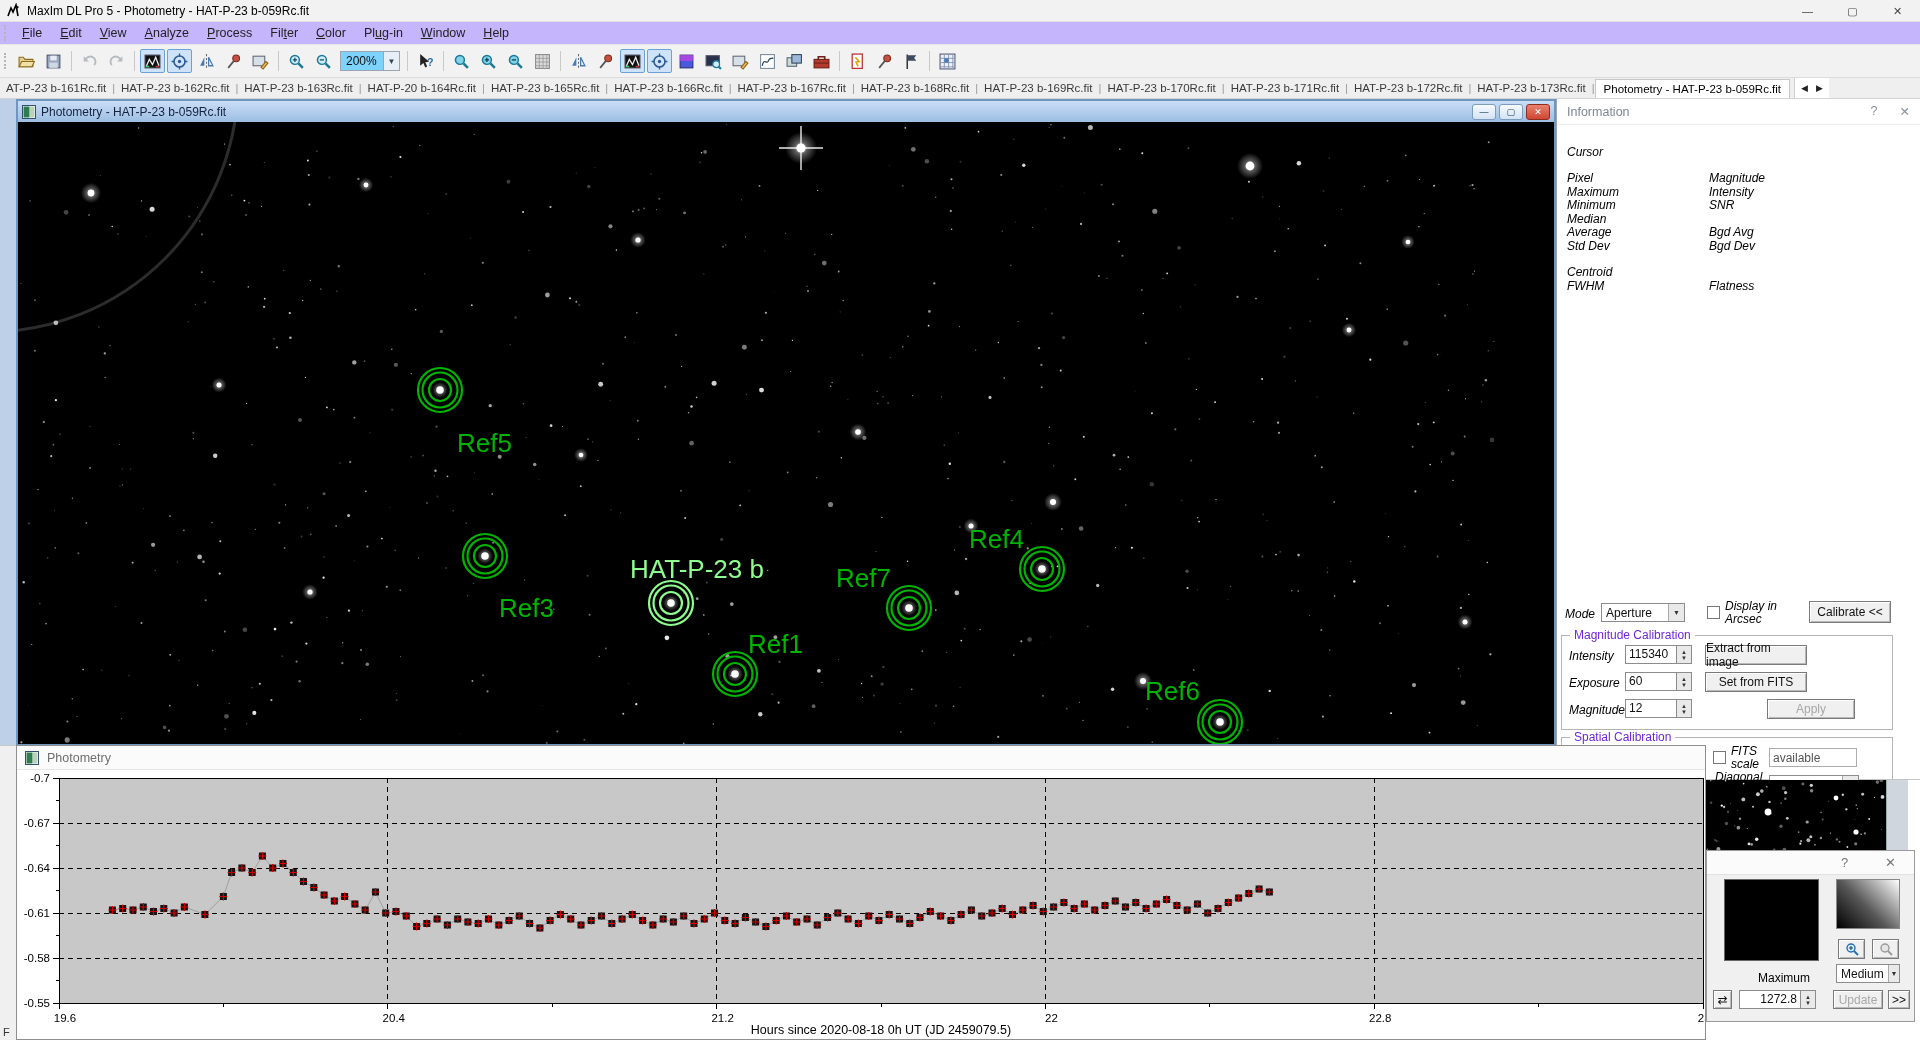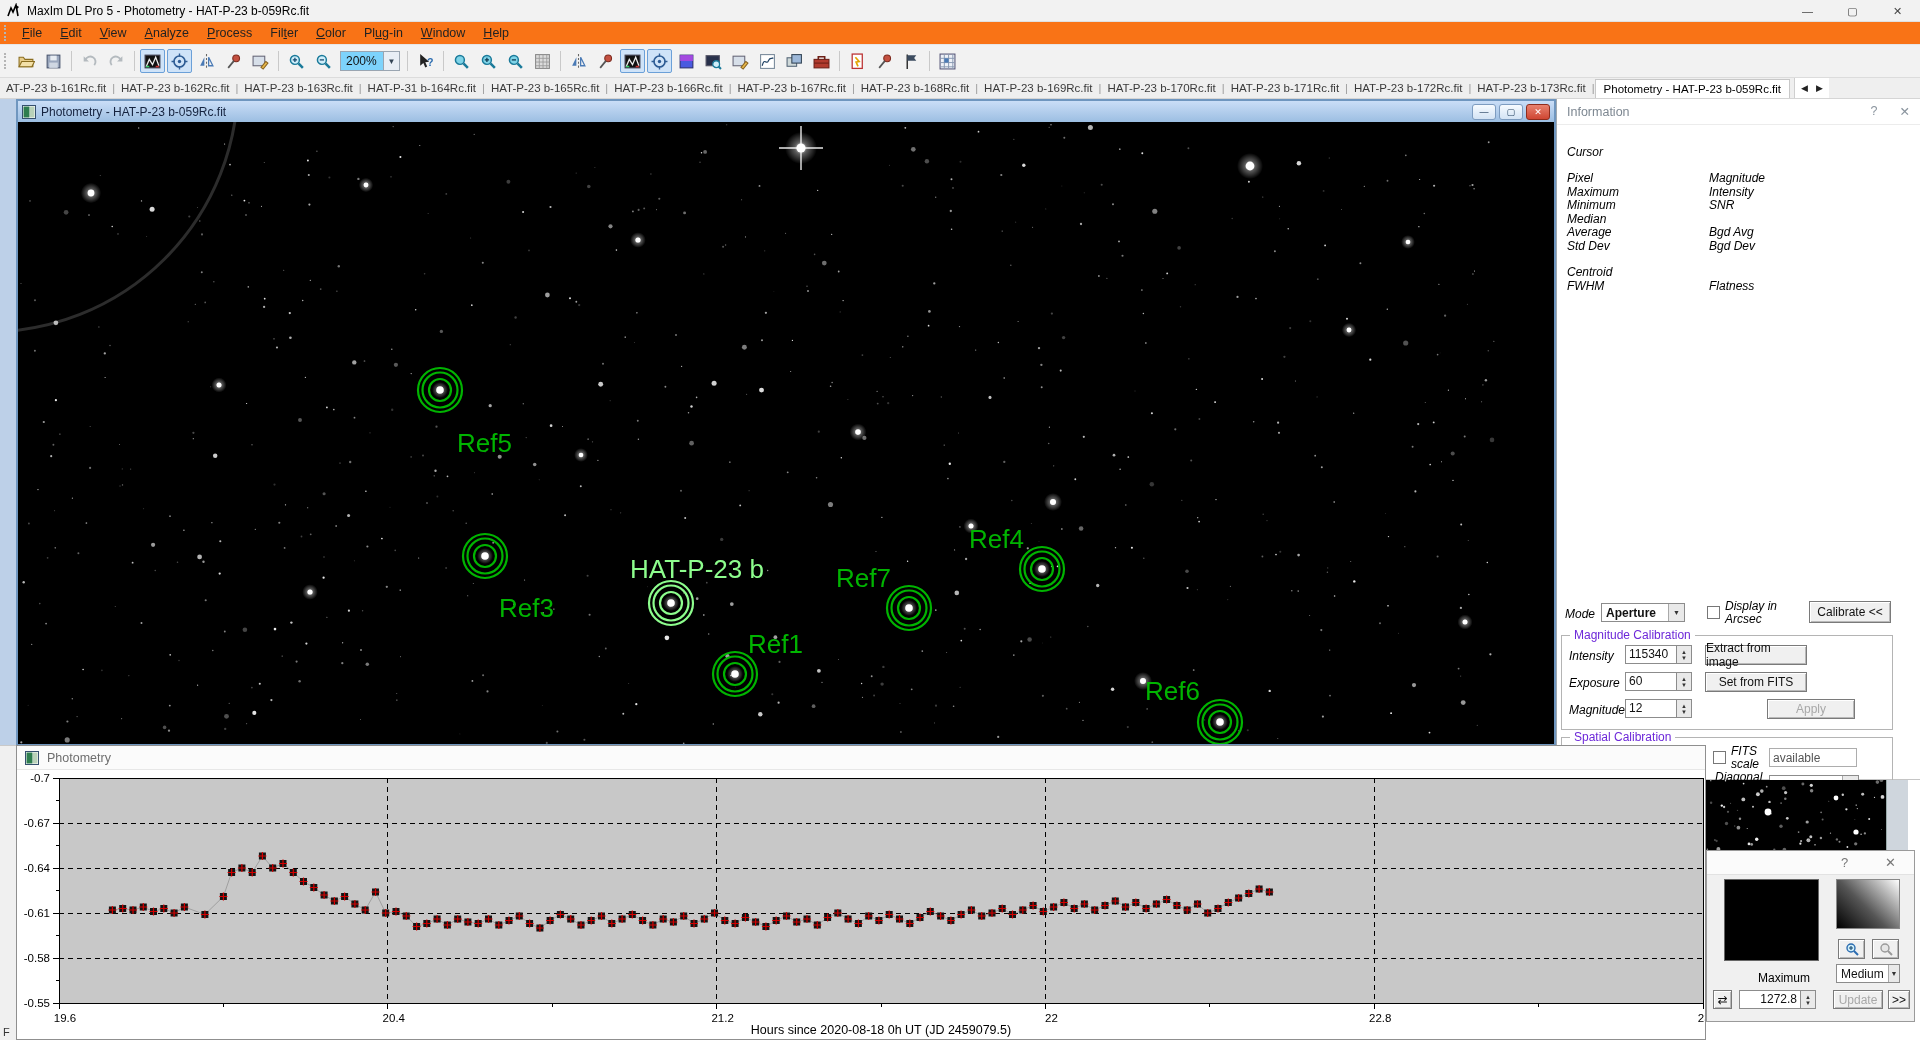--- a/index.html
+++ b/index.html
@@ -5,21 +5,21 @@
   * { box-sizing: border-box; margin:0; padding:0; }
   html,body { width:1920px; height:1040px; overflow:hidden; background:#e8e8e8;
               font-family:"Liberation Sans", sans-serif; font-size:12px; color:#111; }
   .abs { position:absolute; }
 
   
   #titlebar { left:0; top:0; width:1920px; height:22px; background:#f2f2f2; border-bottom:1px solid #e0e0e0; display:flex; align-items:center; }
   #titlebar .t-text { margin-left:6px; font-size:12px; color:#000; }
   .winbtns { position:absolute; right:0; top:0; height:22px; display:flex; }
   .winbtn { width:45px; height:22px; display:flex; align-items:center; justify-content:center; color:#444; font-size:11px; }
-  #menubar { left:0; top:22px; width:1920px; height:23px; background:#f97316; display:flex; align-items:center; border-bottom:1px solid #e6e6e6; }
+  #menubar { left:0; top:22px; width:1920px; height:23px; background:#c4b5fd; display:flex; align-items:center; border-bottom:1px solid #e6e6e6; }
   .grip { width:5px; height:16px; margin:0 4px; border-left:2px dotted #b5b5b5; }
   .menu-item { padding:3px 9px; color:#222; font-size:12.5px; cursor:default; }
   .menu-item u { text-decoration:underline; }
   #toolbar { left:0; top:45px; width:1920px; height:33px; background:#f2f2f2; display:flex; align-items:center; border-bottom:1px solid #dcdcdc; }
   .tb-icon { width:25px; height:24px; margin:0 1px; display:flex; align-items:center; justify-content:center; border:1px solid transparent; border-radius:2px; }
   .tb-icon.active { background:#cfe3f8; border-color:#6ba0d8; }
   .tb-sep { width:1px; height:20px; background:#c9c9c9; margin:0 4px; }
   .tb-combo { display:flex; align-items:center; height:20px; border:1px solid #9aa5b1; background:#7dd3fc; margin:0 3px; }
   .tb-combo .val { width:42px; padding-left:5px; font-size:12px; }
   .tb-combo .arrow { width:16px; height:18px; background:#e8eef5; border-left:1px solid #9aa5b1; font-size:8px; display:flex; align-items:center; justify-content:center; color:#345; }
@@ -327,21 +327,21 @@
       </svg>
     </div>
   </div>
 <div class="abs" id="tabstrip">
     <div class="tab">AT-P-23 b-161Rc.fit</div>
     <span class="tab-sep">|</span>
     <div class="tab">HAT-P-23 b-162Rc.fit</div>
     <span class="tab-sep">|</span>
     <div class="tab">HAT-P-23 b-163Rc.fit</div>
     <span class="tab-sep">|</span>
-    <div class="tab">HAT-P-31 b-164Rc.fit</div>
+    <div class="tab">HAT-P-20 b-164Rc.fit</div>
     <span class="tab-sep">|</span>
     <div class="tab">HAT-P-23 b-165Rc.fit</div>
     <span class="tab-sep">|</span>
     <div class="tab">HAT-P-23 b-166Rc.fit</div>
     <span class="tab-sep">|</span>
     <div class="tab">HAT-P-23 b-167Rc.fit</div>
     <span class="tab-sep">|</span>
     <div class="tab">HAT-P-23 b-168Rc.fit</div>
     <span class="tab-sep">|</span>
     <div class="tab">HAT-P-23 b-169Rc.fit</div>
@@ -1103,21 +1103,21 @@
       <span class="info-label" style="left:10px;top:113.5px">Std Dev</span>
       <span class="info-label" style="left:152px;top:46px">Magnitude</span>
       <span class="info-label" style="left:152px;top:59.5px">Intensity</span>
       <span class="info-label" style="left:152px;top:73px">SNR</span>
       <span class="info-label" style="left:152px;top:100px">Bgd Avg</span>
       <span class="info-label" style="left:152px;top:113.5px">Bgd Dev</span>
       <span class="info-label" style="left:10px;top:140px">Centroid</span>
       <span class="info-label" style="left:10px;top:153.5px">FWHM</span>
       <span class="info-label" style="left:152px;top:153.5px">Flatness</span>
       <span class="info-label" style="left:8px;top:482px">Mode</span>
-      <div class="combo2" style="position:absolute;left:44px;top:478px;width:84px;font-weight:bold;">
+      <div class="combo2" style="position:absolute;left:44px;top:478px;width:84px;">
         <span class="cval">Aperture</span>
         <span class="carr">▼</span>
       </div>
       <div class="cbox" style="position:absolute;left:150px;top:481px;"></div>
       <span class="info-label" style="left:168px;top:474px">Display in</span>
       <span class="info-label" style="left:168px;top:487px">Arcsec</span>
       <div class="btn" style="position:absolute;left:252px;top:476px;width:82px;height:22px;">Calibrate &lt;&lt;</div>
       <div class="grp" style="left:4px;top:510px;width:332px;height:95px;">
         <span class="grp-title">Magnitude Calibration</span>
       </div>

